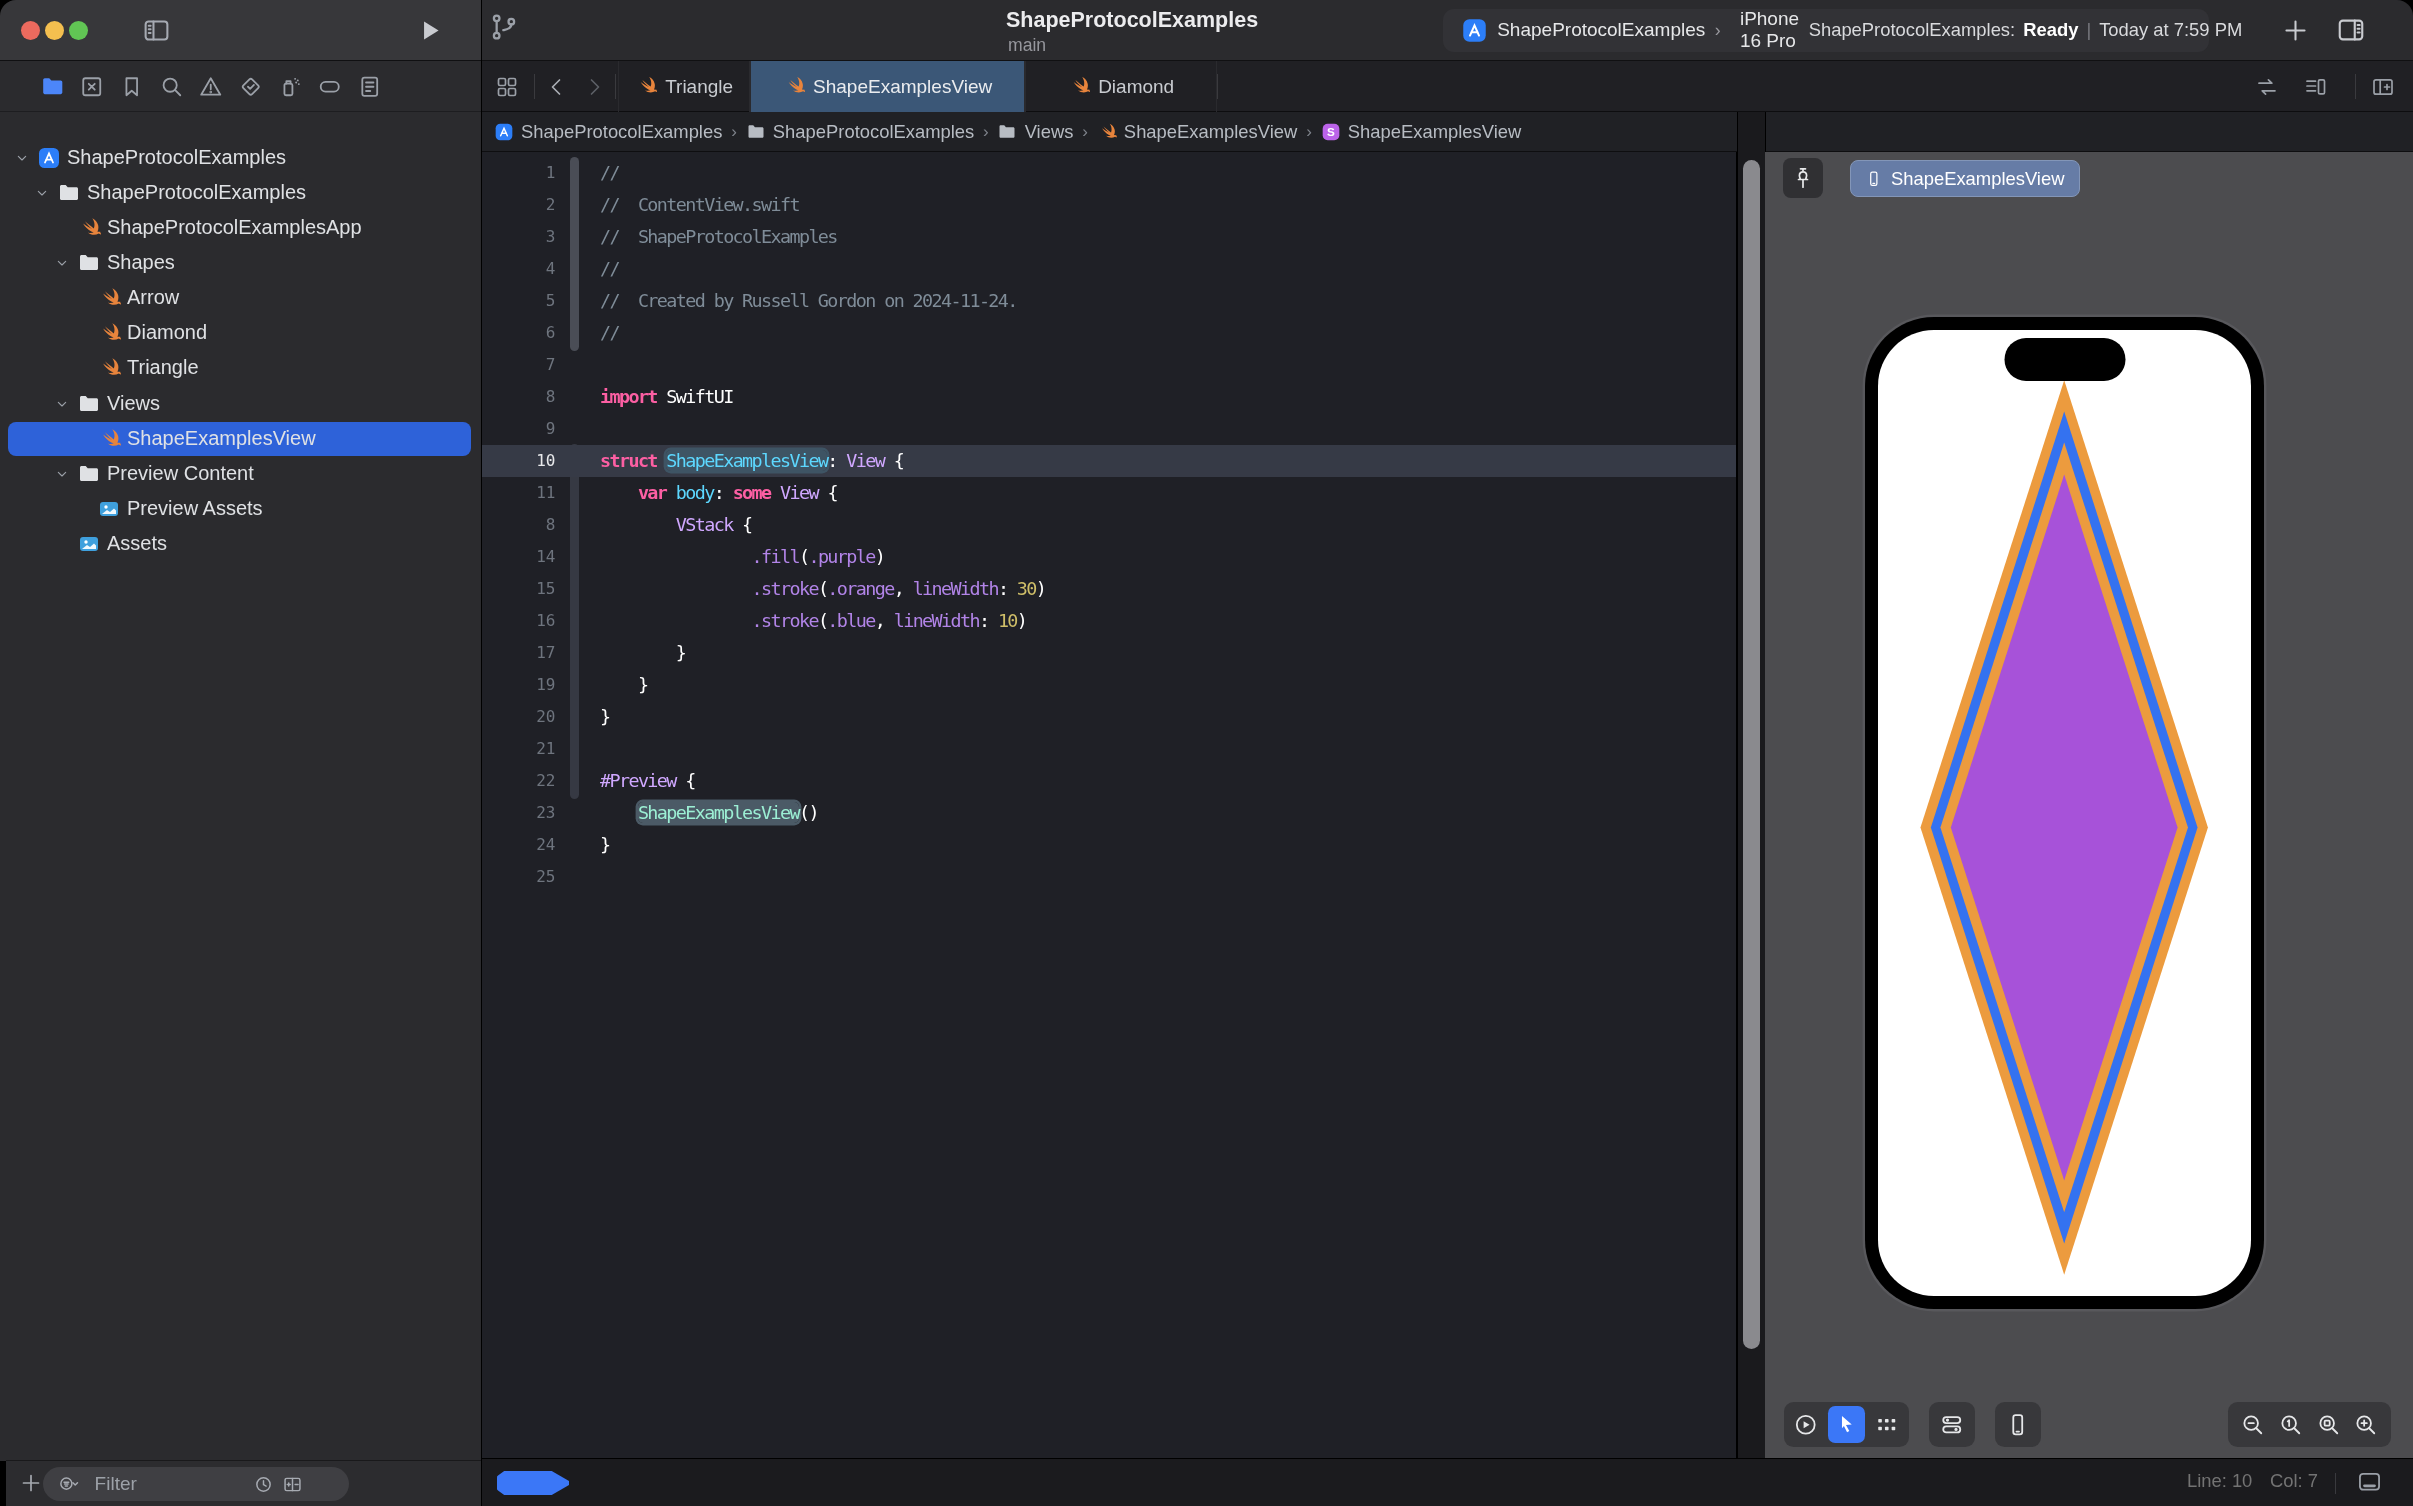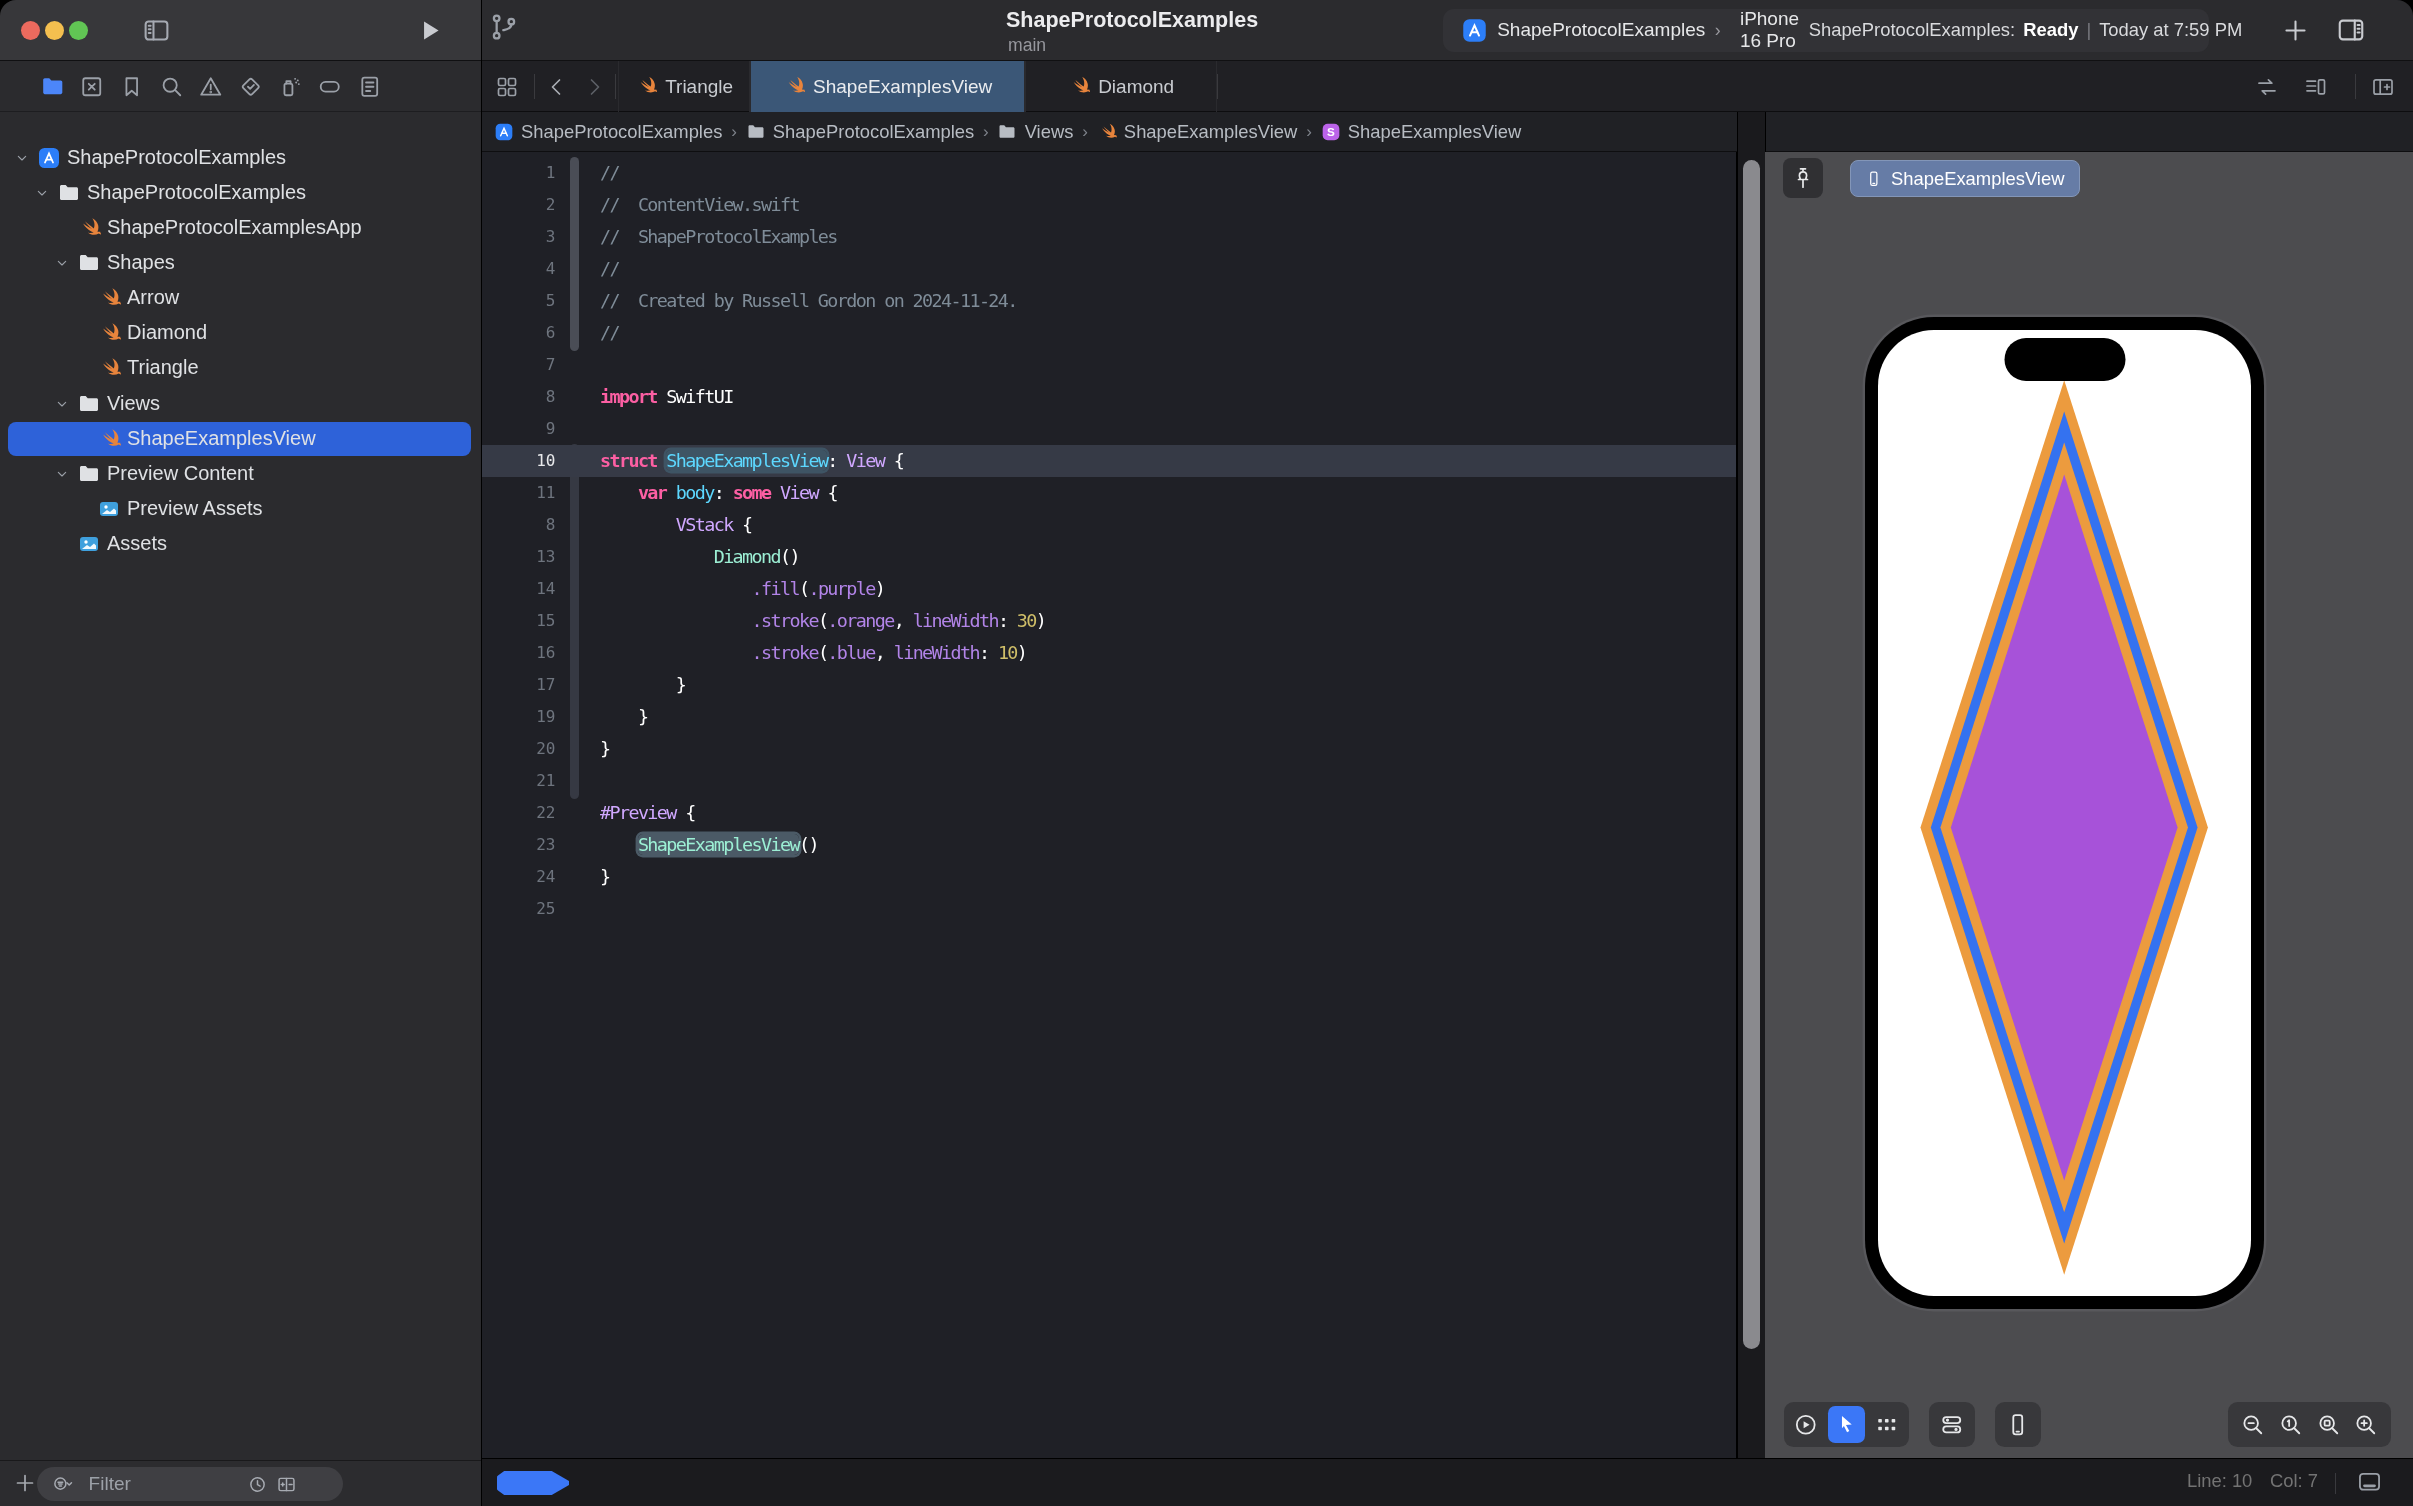--- a/index.html
+++ b/index.html
@@ -25,21 +25,21 @@
   .navrail{position:absolute;left:0;top:61px;width:481px;height:51px;background:#2b2b2e;border-bottom:0.8px solid #1d1d20;}
   .navrail .ri{position:absolute;top:12.8px;width:25.5px;height:25.5px;color:#9ba0a8;}
   .navrail .ri.active{color:#4c86f9;}
   .sidebody{position:absolute;left:0;top:112px;width:481px;height:1349px;background:#2b2b2e;}
   .trow{position:absolute;left:0;right:0;height:34px;font-size:20px;color:#dfe1e4;}
   .trow .chev{position:absolute;width:16px;height:16px;color:#9ba0a8;top:8.8px;}
   .trow .tic{position:absolute;width:24px;height:24px;top:4.8px;}
   .trow .lbl{position:absolute;top:4.8px;white-space:nowrap;}
   .trow.sel .selbg{position:absolute;left:8px;right:9.6px;top:0;bottom:0;border-radius:8px;background:#2e62d9;}
   .trow>*{z-index:1;}
-  .filterbar{position:absolute;left:0;bottom:0;width:564px;height:46px;background:#2c2c2f;border-top:0.8px solid #19191b;}
+  .filterbar{position:absolute;left:6px;bottom:0;width:564px;height:46px;background:#2c2c2f;border-top:0.8px solid #19191b;}
   .plus-ic{position:absolute;left:12.8px;top:10.4px;width:24px;height:24px;color:#a5a9b0;}
   .ffield{position:absolute;left:37px;top:6.4px;width:306px;height:34px;border-radius:17px;background:#3f3f43;
           display:flex;align-items:center;padding:0 9.6px;gap:8px;}
   .ffield input{background:transparent;border:none;outline:none;color:#cfd2d6;font-size:19px;width:152px;
           font-family:"Liberation Sans",sans-serif;}
   .ffield input::placeholder{color:#9ca1a8;}
   .ffield .fic{width:32px;height:21px;color:#a7abb2;flex:0 0 auto;}
   .ffield .ric{width:21px;height:21px;color:#a7abb2;flex:0 0 auto;}
   .vdiv{position:absolute;left:481px;top:0;bottom:0;width:0.8px;background:#000;z-index:5;}
   
@@ -545,24 +545,20 @@
         </div>
         <div class="crow">
           <span class="lnum">11</span>
           <span class="ctext"><span class="tok p">    </span><span class="tok k">var</span><span class="tok p"> </span><span class="tok d">body</span><span class="tok p">: </span><span class="tok k">some</span><span class="tok p"> </span><span class="tok t">View</span><span class="tok p"> {</span></span>
         </div>
         <div class="crow">
           <span class="lnum">8</span>
           <span class="ctext"><span class="tok p">        </span><span class="tok t">VStack</span><span class="tok p"> {</span></span>
         </div>
         <div class="crow">
-          <span class="lnum">13</span>
-          <span class="ctext"><span class="tok p">            </span><span class="tok g">Diamond</span><span class="tok p">()</span></span>
-        </div>
-        <div class="crow">
           <span class="lnum">14</span>
           <span class="ctext"><span class="tok p">                </span><span class="tok m">.fill</span><span class="tok p">(</span><span class="tok m">.purple</span><span class="tok p">)</span></span>
         </div>
         <div class="crow">
           <span class="lnum">15</span>
           <span class="ctext"><span class="tok p">                </span><span class="tok m">.stroke</span><span class="tok p">(</span><span class="tok m">.orange</span><span class="tok p">, </span><span class="tok m">lineWidth</span><span class="tok p">: </span><span class="tok n">30</span><span class="tok p">)</span></span>
         </div>
         <div class="crow">
           <span class="lnum">16</span>
           <span class="ctext"><span class="tok p">                </span><span class="tok m">.stroke</span><span class="tok p">(</span><span class="tok m">.blue</span><span class="tok p">, </span><span class="tok m">lineWidth</span><span class="tok p">: </span><span class="tok n">10</span><span class="tok p">)</span></span>

